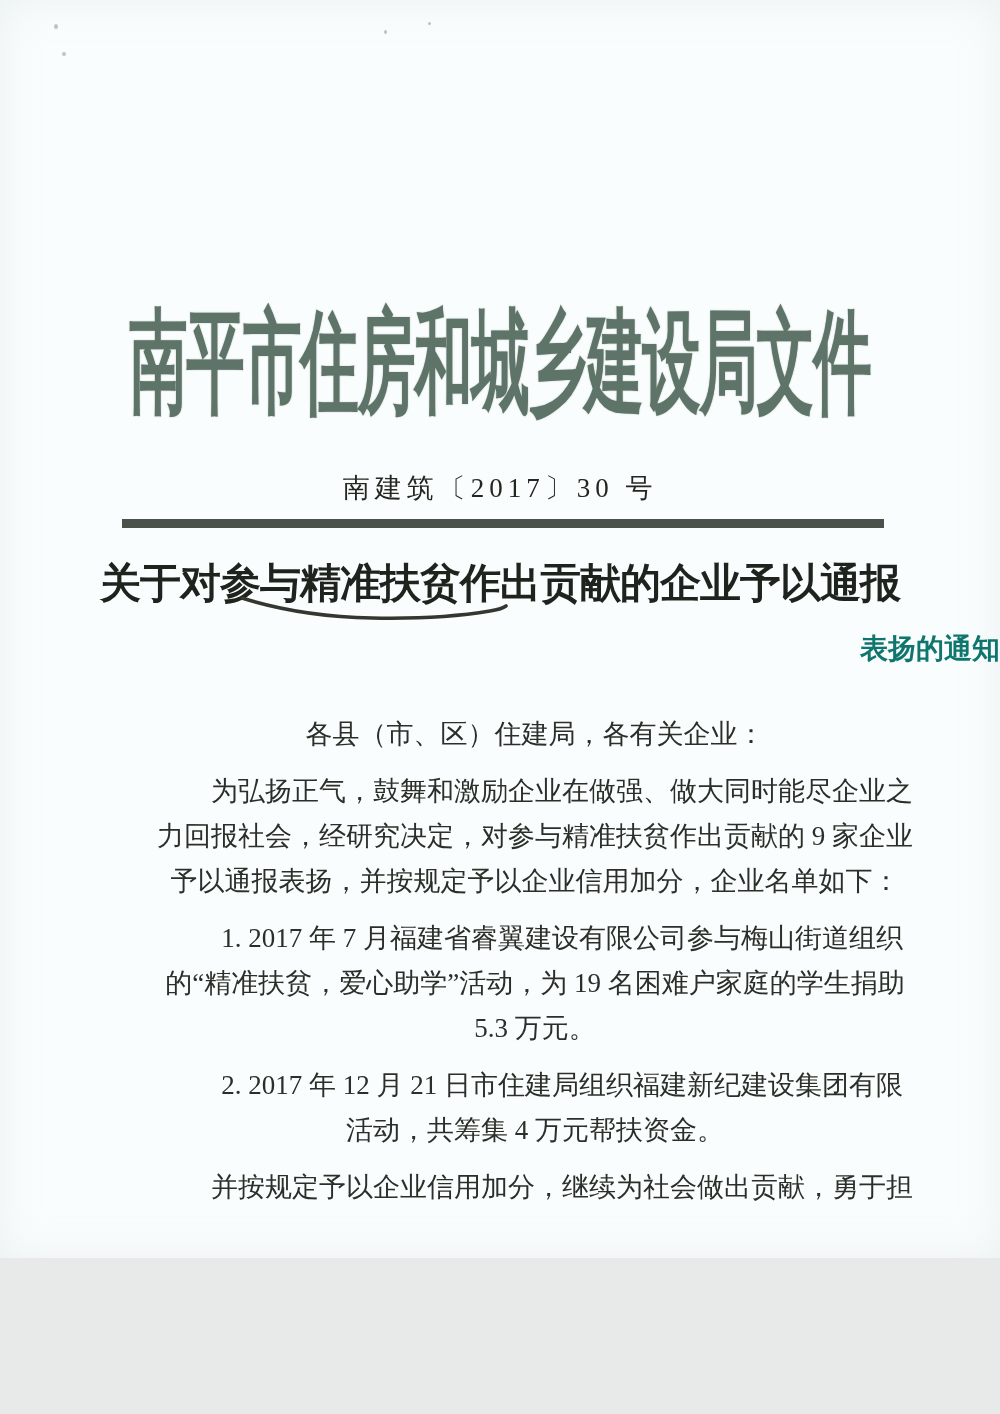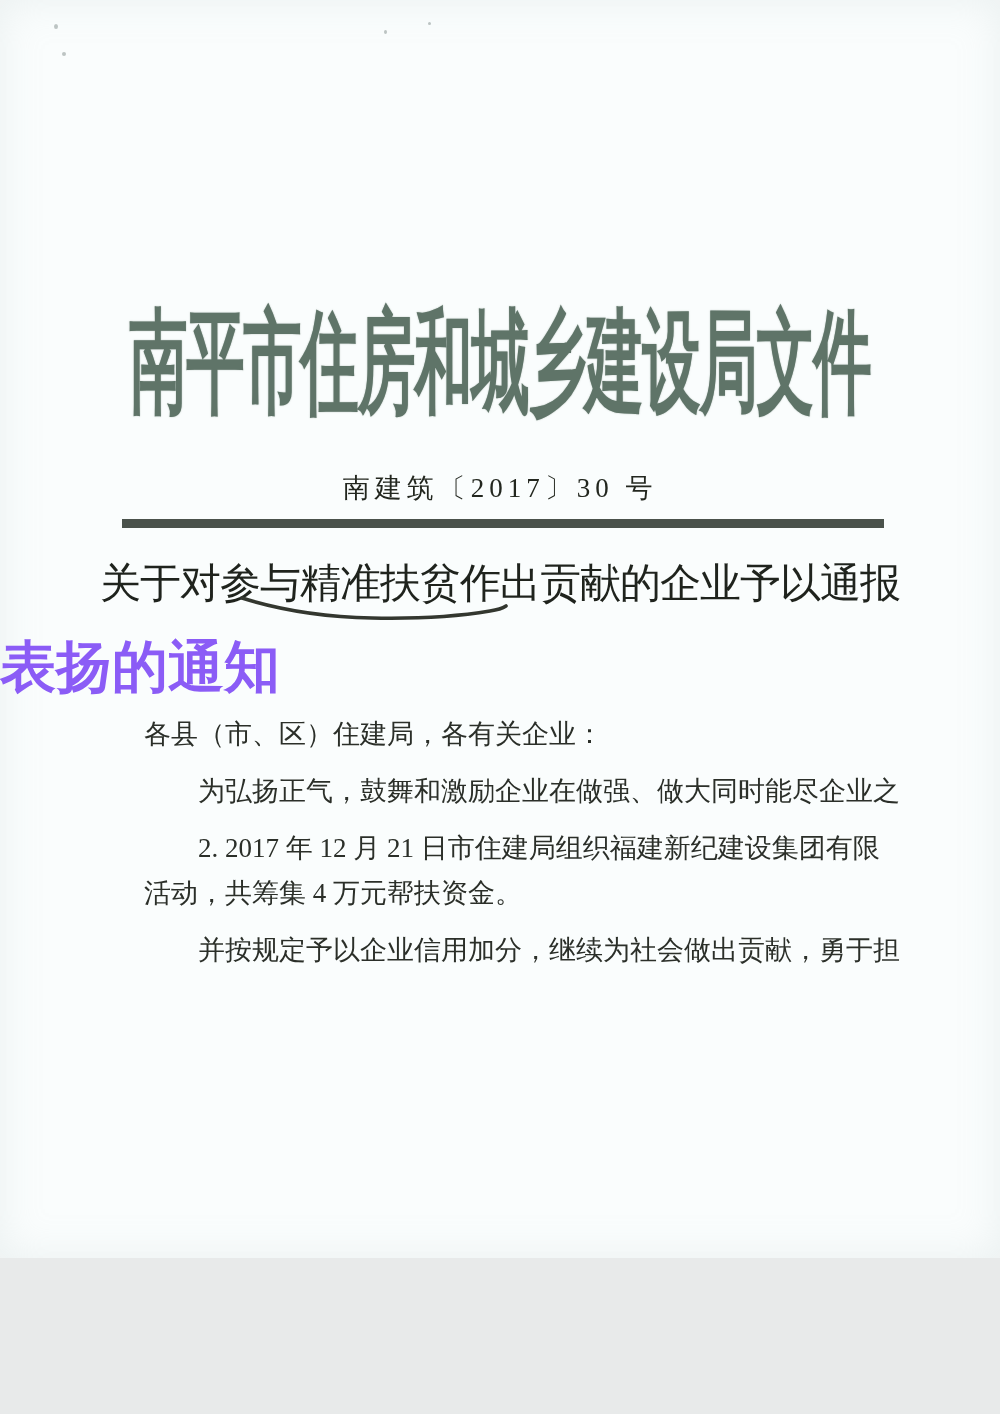--- a/index.html
+++ b/index.html
@@ -58,51 +58,52 @@
     height: 9px;
     background: #4a524b;
   }
   .doc-title-line1 {
     position: absolute;
     top: 556px;
     left: 0;
     width: 100%;
     text-align: center;
     font-size: 41px;
-    font-weight: normal;
+    font-weight: bold;
     color: #1f231d;
     white-space: nowrap;
     letter-spacing: -1px;
   }
   .doc-title-line2 {
     position: absolute;
     top: 630px;
     left: 0;
     width: 100%;
-    text-align: left;
-    font-size: 56px;
+    text-align: right;
+    font-size: 28px;
     font-weight: bold;
-    color: #8b5cf6;
+    color: #0f766e;
     white-space: nowrap;
   }
   .wavy-underline {
     position: absolute;
     left: 238px;
     top: 592px;
     width: 272px;
     height: 32px;
   }
   .body-block {
     position: absolute;
-    left: 144px;
+    left: 152px;
     top: 712px;
     width: 766px;
     font-size: 27px;
     line-height: 45px;
     color: #2b2f29;
+    text-align: center;
   }
   .line {
     white-space: nowrap;
     height: 45px;
   }
   .indent { padding-left: 54px; margin-top: 12px; }
   .para { margin-top: 11px; }
   .page-number {
     position: absolute;
     top: 1294px;
@@ -137,22 +138,29 @@
   </svg>
 
   <div class="doc-title-line2">表扬的通知</div>
 
   <div class="body-block">
 
     <div class="line">各县（市、区）住建局，各有关企业：</div>
 
     <div class="para">
       <div class="line indent">为弘扬正气，鼓舞和激励企业在做强、做大同时能尽企业之</div>
+      <div class="line">力回报社会，经研究决定，对参与精准扶贫作出贡献的 9 家企业</div>
+      <div class="line">予以通报表扬，并按规定予以企业信用加分，企业名单如下：</div>
     </div>
 
+    <div class="para">
+      <div class="line indent">1. 2017 年 7 月福建省睿翼建设有限公司参与梅山街道组织</div>
+      <div class="line">的“精准扶贫，爱心助学”活动，为 19 名困难户家庭的学生捐助</div>
+      <div class="line">5.3 万元。</div>
+    </div>
 
     <div class="para">
       <div class="line indent">2. 2017 年 12 月 21 日市住建局组织福建新纪建设集团有限</div>
       <div class="line">活动，共筹集 4 万元帮扶资金。</div>
     </div>
 
     <div class="para">
       <div class="line indent">并按规定予以企业信用加分，继续为社会做出贡献，勇于担</div>
     </div>
 

